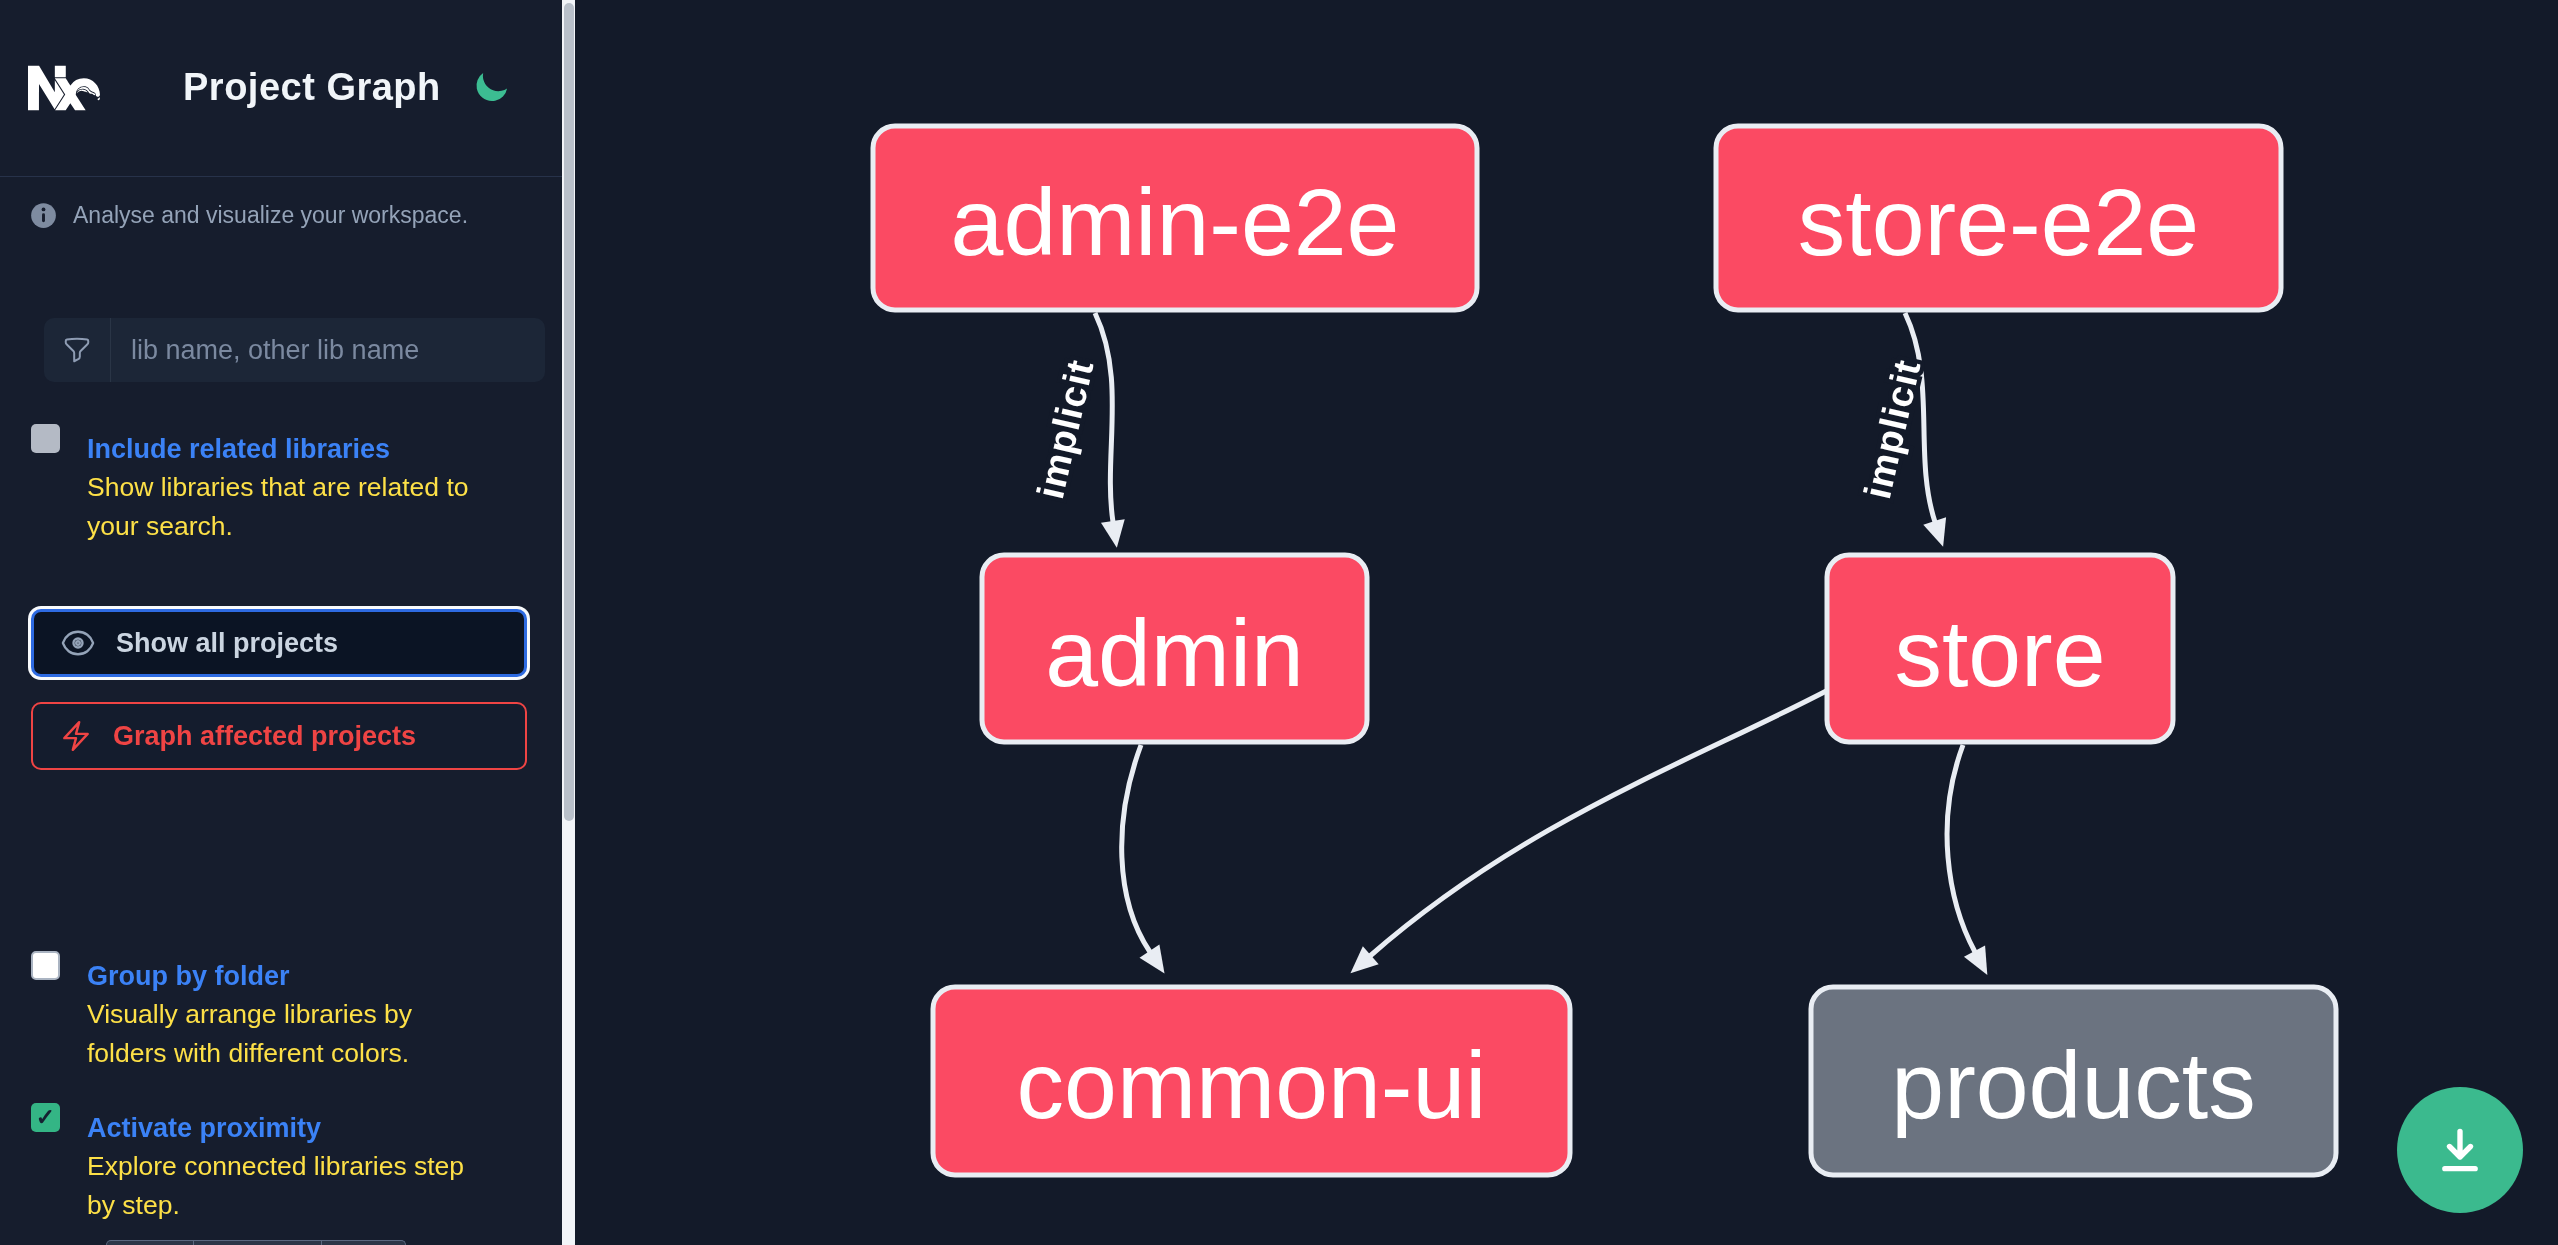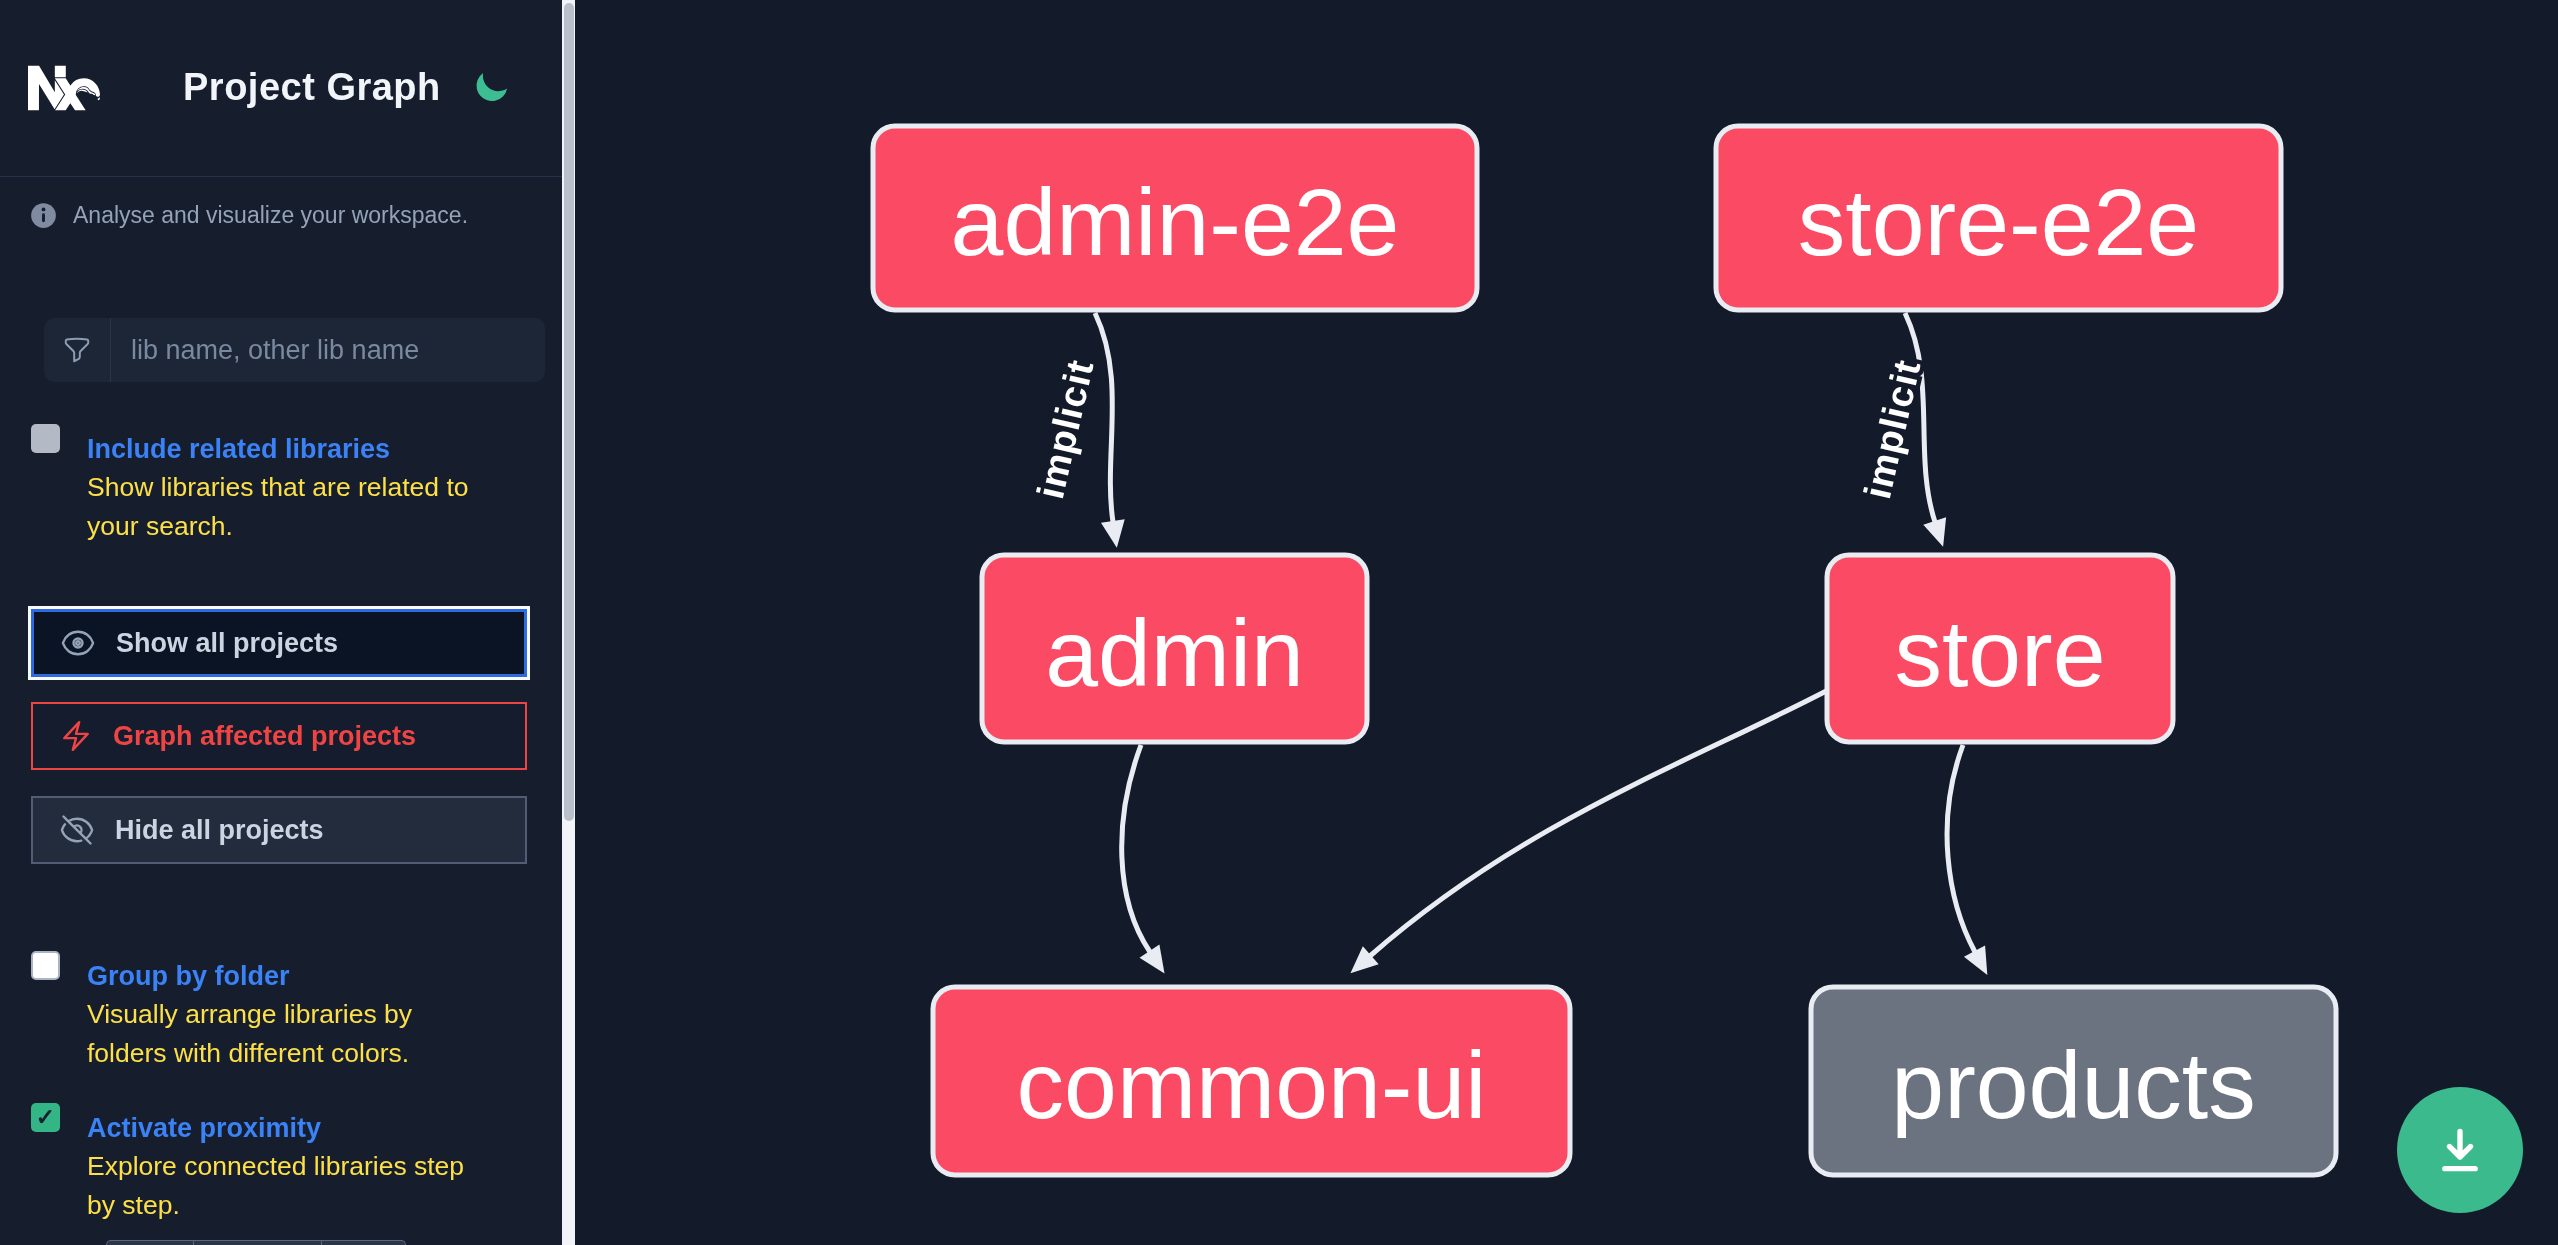--- a/index.html
+++ b/index.html
@@ -27,21 +27,21 @@
   .check-row { position:absolute; left:30px; }
   .checkbox { position:absolute; left:1px; top:0; width:29px; height:29px; border-radius:5px; }
   .checkbox.gray  { background:#b4bac5; }
   .checkbox.white { background:#ffffff; border:2px solid #aab4c2; }
   .checkbox.green { background:#34b585; color:#152131; font-size:23px; font-weight:700;
                     display:flex; align-items:center; justify-content:center; }
   .check-label { position:absolute; left:57px; top:10px; font-size:27px; font-weight:700; color:#3b82f6; white-space:nowrap; }
   .check-desc  { position:absolute; left:57px; top:44px; width:430px; font-size:26.5px; line-height:39px;
                  color:#fde047; white-space:pre-line; }
 
-  .sb-btn { position:absolute; left:31px; width:496px; height:68px; border-radius:0;
+  .sb-btn { position:absolute; left:31px; width:496px; height:68px; border-radius:10px;
             display:flex; align-items:center; gap:20px; padding-left:26px; cursor:pointer; }
   .sb-btn span { font-size:27px; font-weight:600; color:#cbd5e1; white-space:nowrap; }
   #btn-show-all { top:609px; background:#0b1424; border:3px solid #2e6be2; box-shadow:0 0 0 3px #f8fafc; }
   #btn-affected { top:702px; background:#141c2d; border:2px solid #ef4444; }
   #btn-affected span { color:#ef4444; }
   #btn-hide-all { top:796px; background:#222c3d; border:2px solid #505d74; }
 
   #prox-stepper { position:absolute; left:106px; top:1240px; width:300px; height:5px; background:#2c3648;
                   border:1px solid #5b6880; border-bottom:none; border-radius:10px 10px 0 0; }
   #prox-stepper i { position:absolute; top:0; width:1px; height:5px; background:#5b6880; }
@@ -112,26 +112,20 @@
       <span>Show all projects</span>
     </div>
 
     <div class="sb-btn" id="btn-affected">
       <svg width="34" height="34" viewBox="0 0 24 24" fill="none" stroke="#ef4444" stroke-width="1.7" stroke-linejoin="round">
         <path d="M3.75 13.5l10.5-11.25L12 10.5h8.25L9.75 21.75 12 13.5H3.75z"></path>
       </svg>
       <span>Graph affected projects</span>
     </div>
 
-    <div class="sb-btn" id="btn-hide-all">
-      <svg width="36" height="36" viewBox="0 0 24 24" fill="none" stroke="#94a3b8" stroke-width="1.6" stroke-linecap="round">
-        <path d="M3.98 8.223A10.477 10.477 0 0 0 1.934 12C3.226 16.338 7.244 19.5 12 19.5c.993 0 1.953-.138 2.863-.395M6.228 6.228A10.45 10.45 0 0 1 12 4.5c4.756 0 8.773 3.162 10.065 7.498a10.523 10.523 0 0 1-4.293 5.774M6.228 6.228L3 3m3.228 3.228l3.65 3.65m7.894 7.894L21 21m-3.228-3.228l-3.65-3.65m0 0a3 3 0 1 0-4.243-4.243m4.242 4.242L9.88 9.88"></path>
-      </svg>
-      <span>Hide all projects</span>
-    </div>
 
     <div class="check-row" style="top:951px;">
       <div class="checkbox white"></div>
       <div class="check-label">Group by folder</div>
       <div class="check-desc">Visually arrange libraries by
 folders with different colors.</div>
     </div>
 
     <div class="check-row" style="top:1103px;">
       <div class="checkbox green">✓</div>

